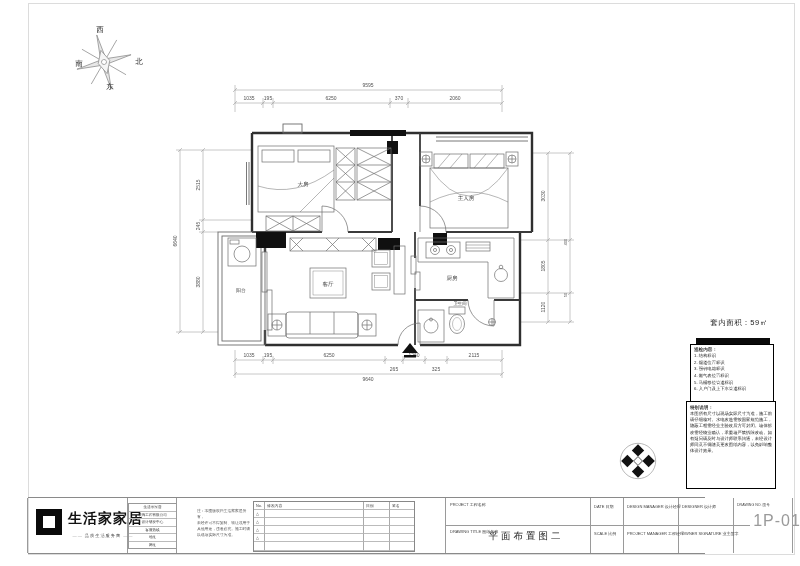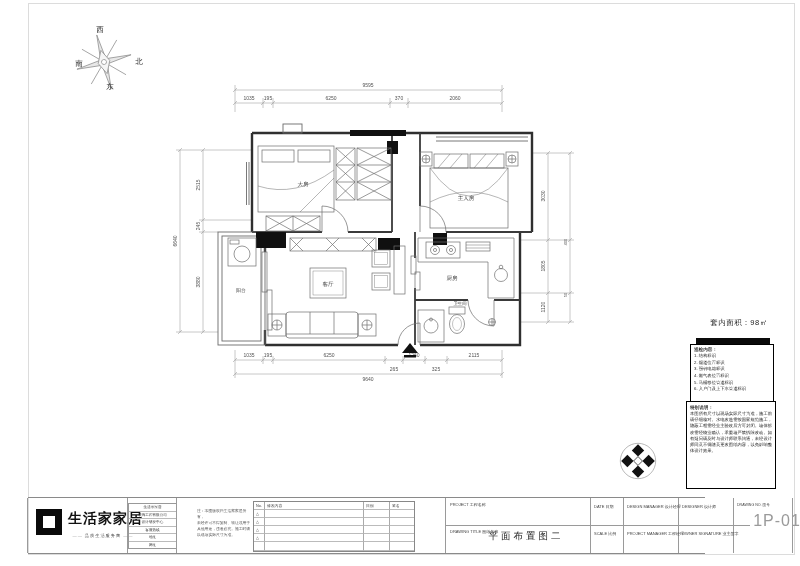--- a/index.html
+++ b/index.html
@@ -341,21 +341,21 @@
   <g font-size="5.5" fill="#444" text-anchor="middle">
     <text x="303" y="186">大房</text>
     <text x="466" y="200">主人房</text>
     <text x="452" y="280">厨房</text>
     <text x="460" y="305" font-size="4.4">卫生间</text>
     <text x="328" y="286">客厅</text>
     <text x="241" y="292" font-size="5">阳台</text>
   </g>
 </svg>
 
-<div class="abs area-text">套内面积：98㎡</div>
+<div class="abs area-text">套内面积：59㎡</div>
 <div class="abs area-bar"></div>
 
 <div class="abs legend-box">
   <div class="t">巡检内容：</div>
   <div class="i">1. 结构标识</div>
   <div class="i">2. 烟道位置标识</div>
   <div class="i">3. 强弱电箱标识</div>
   <div class="i">4. 燃气表位置标识</div>
   <div class="i">5. 马桶移位管道标识</div>
   <div class="i">6. 入户门及上下水管道标识</div>

